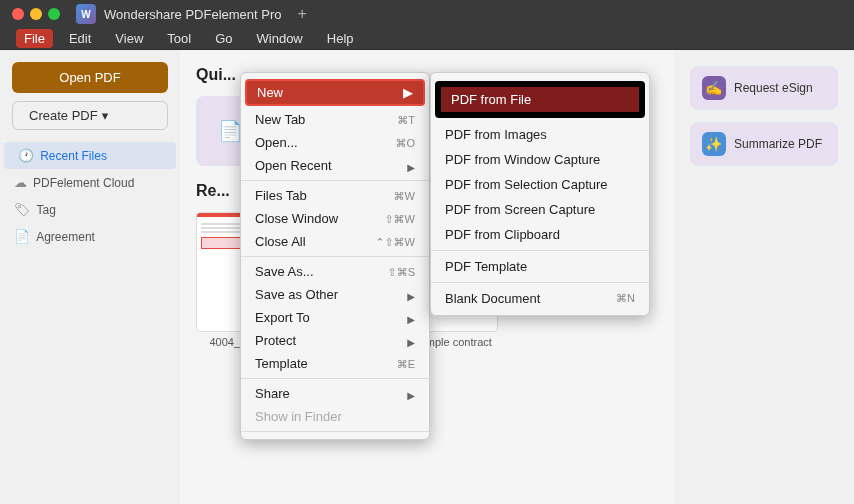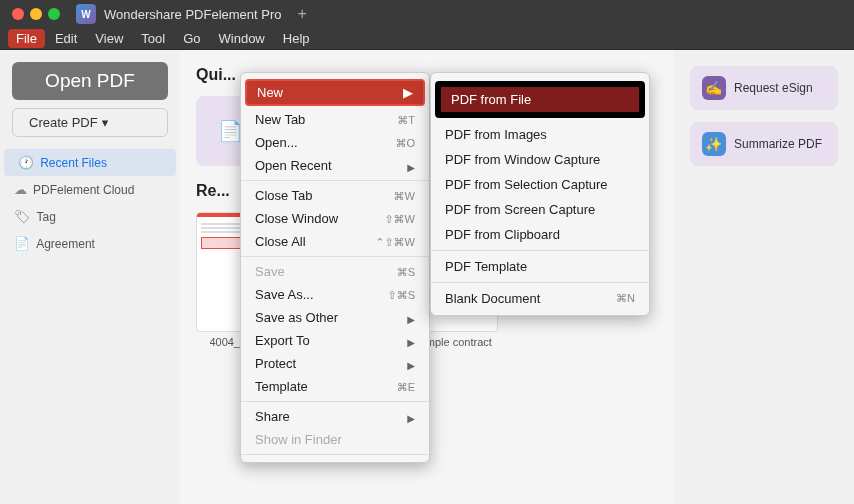--- a/index.html
+++ b/index.html
@@ -69,22 +69,22 @@
       font-size: 16px;
       cursor: pointer;
     }
 
     
     .menubar {
       height: 22px;
       background: #3a3a3a;
       display: flex;
       align-items: center;
-      padding: 0 8px;
-      gap: 2px;
+      padding: 0 16px;
+      gap: 8px;
       border-bottom: 1px solid #2a2a2a;
     }
     .menu-item {
       padding: 2px 8px;
       color: #e0e0e0;
       font-size: 13px;
       border-radius: 3px;
       cursor: pointer;
     }
 
@@ -97,26 +97,26 @@
 
     
     .sidebar {
       width: 180px;
       background: #f0f0f0;
       padding: 12px 0;
       flex-shrink: 0;
     }
     .open-pdf-btn {
       margin: 0 12px 8px;
-      background: #737373;
+      background: #a16207;
       color: white;
       border: none;
       border-radius: 6px;
       padding: 8px 16px;
-      font-size: 19px;
+      font-size: 13px;
       font-weight: 500;
       cursor: pointer;
       width: calc(100% - 24px);
       text-align: center;
     }
     .create-pdf-btn {
       margin: 0 12px 12px;
       background: transparent;
       color: #333;
       border: 1px solid #ccc;
@@ -470,36 +470,32 @@
       <div class="dropdown-item">
         <span>Open...</span>
         <span class="shortcut">⌘O</span>
       </div>
       <div class="dropdown-item">
         <span>Open Recent</span>
         <span class="arrow">▶</span>
       </div>
       <div class="dropdown-separator"></div>
       <div class="dropdown-item">
-        <span>Close Tab</span>
+        <span>Files Tab</span>
         <span class="shortcut">⌘W</span>
       </div>
       <div class="dropdown-item">
         <span>Close Window</span>
         <span class="shortcut">⇧⌘W</span>
       </div>
       <div class="dropdown-item">
         <span>Close All</span>
         <span class="shortcut">⌃⇧⌘W</span>
       </div>
       <div class="dropdown-separator"></div>
-      <div class="dropdown-item disabled">
-        <span>Save</span>
-        <span class="shortcut">⌘S</span>
-      </div>
       <div class="dropdown-item">
         <span>Save As...</span>
         <span class="shortcut">⇧⌘S</span>
       </div>
       <div class="dropdown-item">
         <span>Save as Other</span>
         <span class="arrow">▶</span>
       </div>
       <div class="dropdown-item">
         <span>Export To</span>

